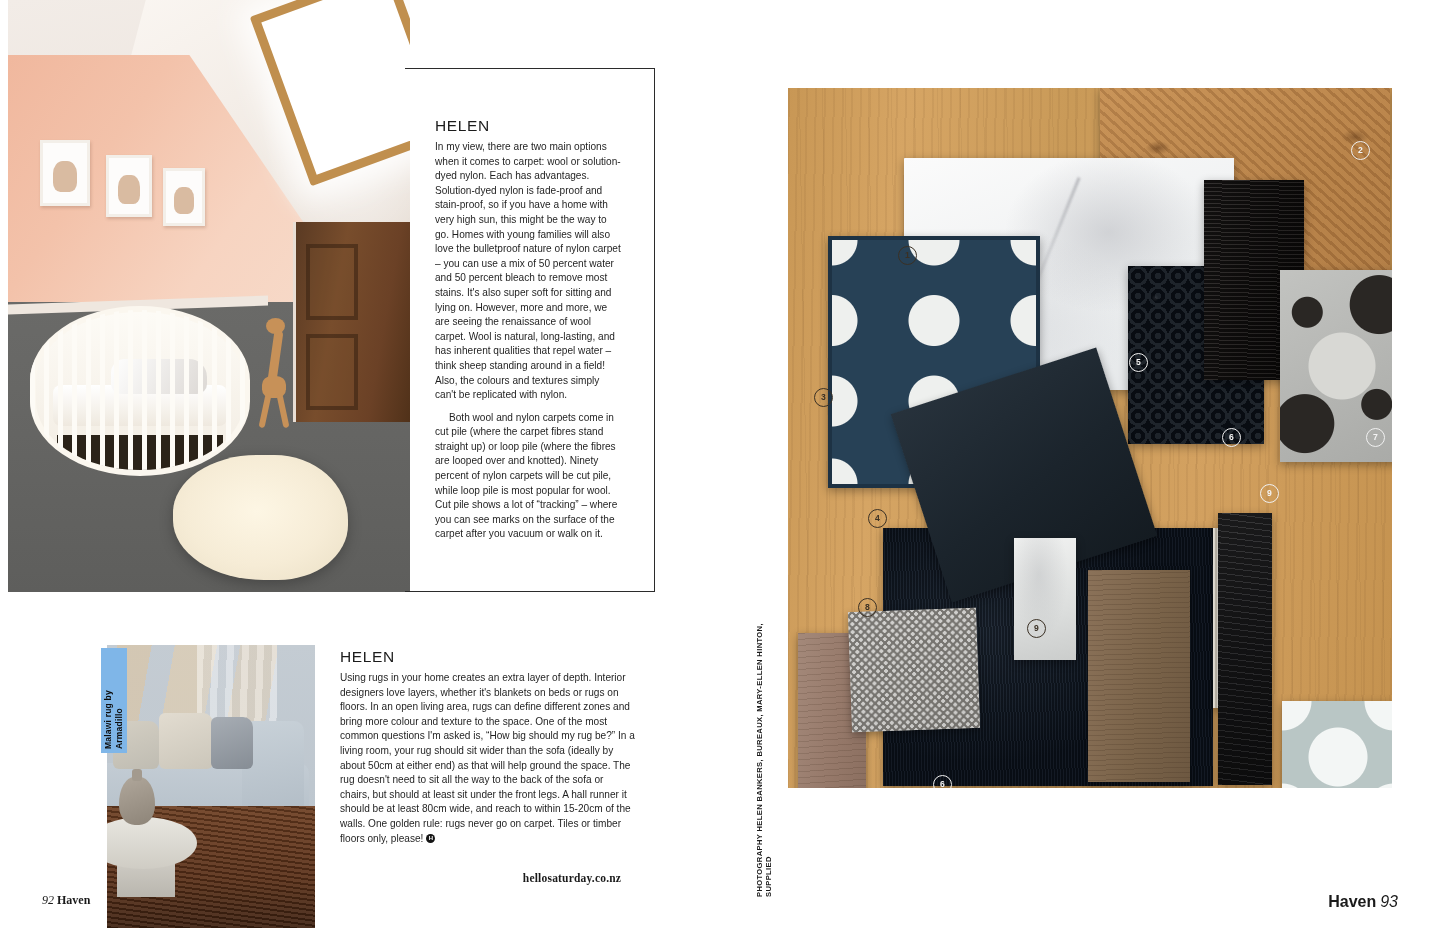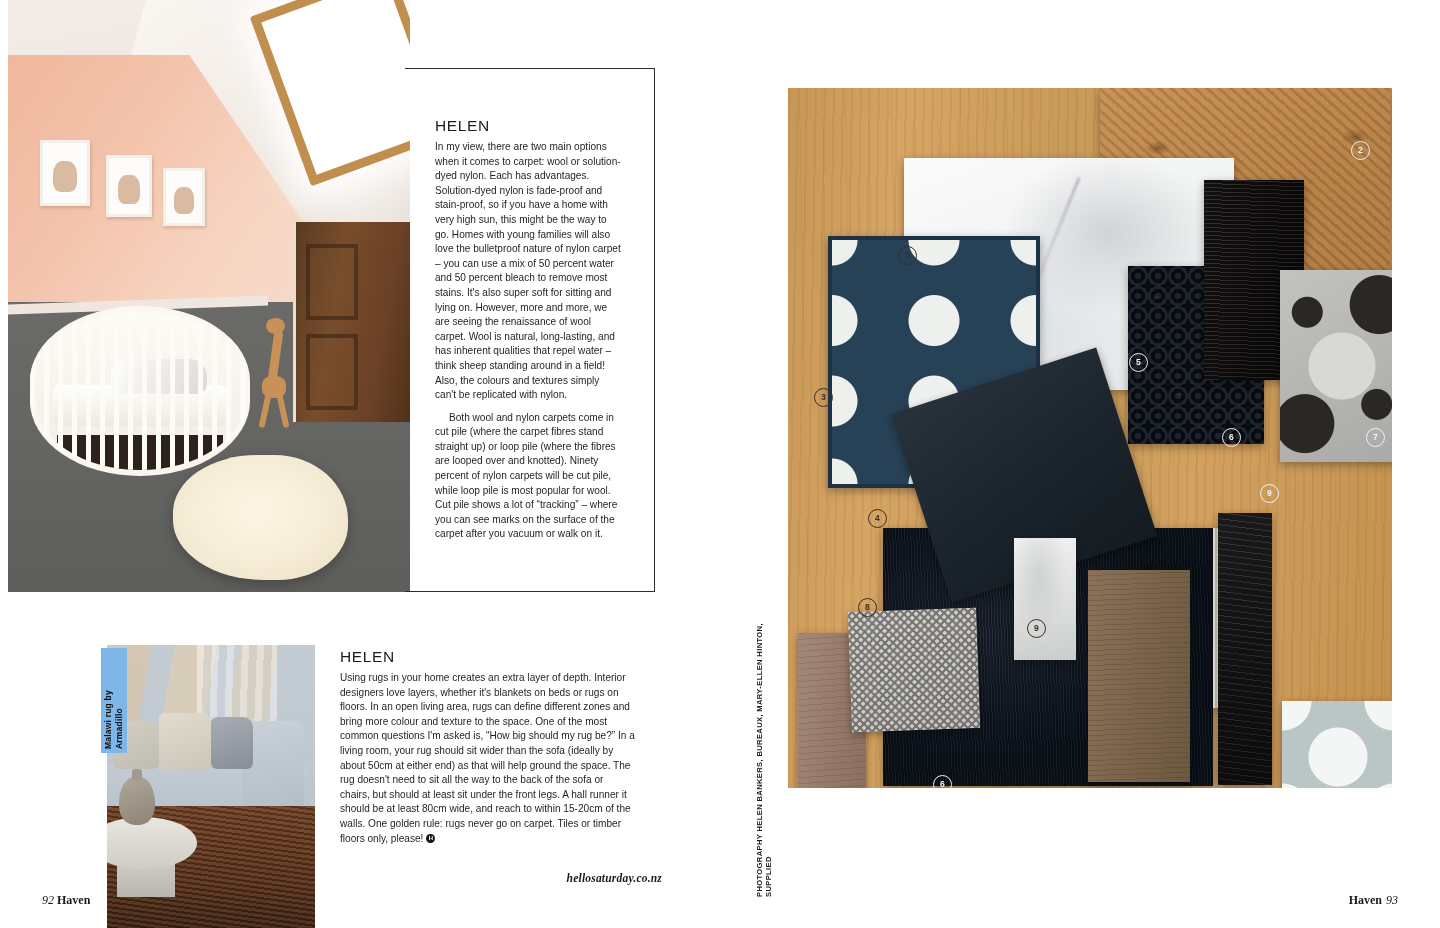--- a/index.html
+++ b/index.html
@@ -217,33 +217,33 @@
   .rugs-text { position:absolute; left:340px; top:648px; width:295px; }
   .rugs-text p.body { font-size:10.1px; line-height:14.6px; }
   .end-mark {
     display:inline-block; width:9px; height:9px; border-radius:50%;
     background:#151515; color:#fff; font-size:6px; line-height:9px;
     text-align:center; vertical-align:middle; margin-left:3px; font-weight:bold;
   }
 
   .website {
     position:absolute; left:482px; top:872px; width:180px;
-    text-align:right;
-    font-family:"Liberation Serif", serif; font-style:italic; font-weight:bold;
+    text-align:center;
+    font-family:"Liberation Serif", serif; font-weight:bold;
     font-size:11.5px; color:#1a1a1a; letter-spacing:.2px;
   }
   .folio-left {
     position:absolute; left:42px; top:893px;
     font-family:"Liberation Serif", serif; font-size:12px; color:#1a1a1a;
   }
   .folio-left .num { font-style:italic; }
   .folio-left .mag { font-weight:bold; margin-left:3px; }
   .folio-right {
     position:absolute; right:42px; top:893px;
-    font-family:Liberation Serif, serif; font-size:12px; color:#1a1a1a;
+    font-family:Liberation Sans, sans-serif; font-size:16px; color:#1a1a1a;
   }
   .folio-right .mag { font-weight:bold; margin-right:4px; }
   .folio-right .num { font-style:italic; }
 
   
   .right-page { position:absolute; left:720px; top:0; width:720px; height:928px; background:#fff; }
 
   .flatlay {
     position:absolute; left:68px; top:88px; width:604px; height:700px;
     overflow:hidden;

